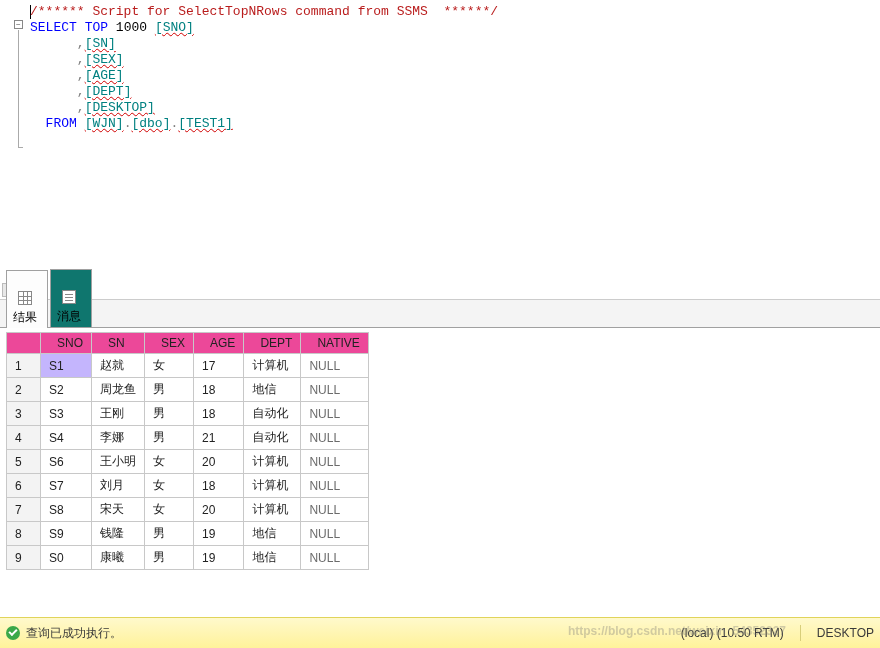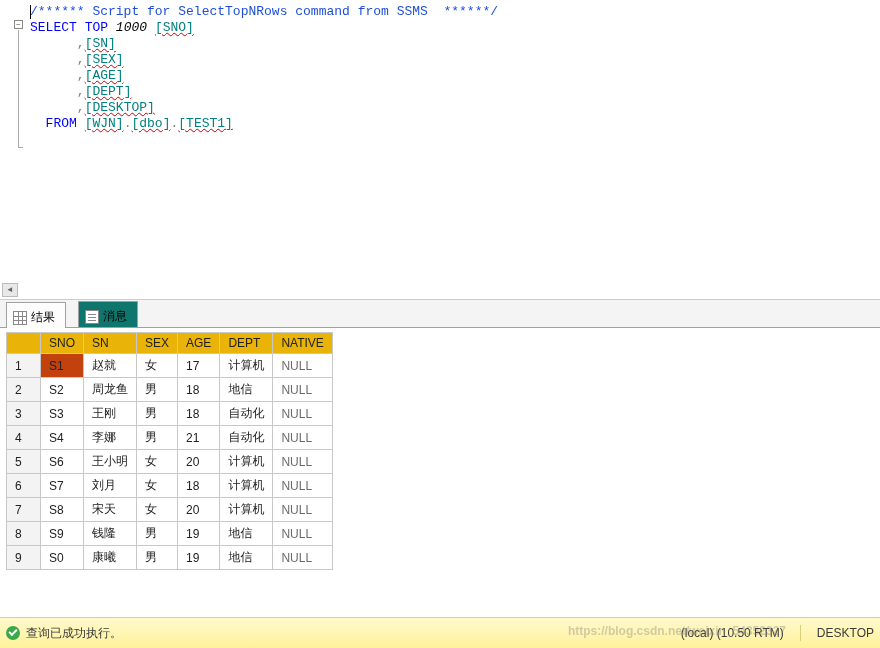--- a/index.html
+++ b/index.html
@@ -52,24 +52,24 @@
     position: absolute;
     bottom: 0; left: 0;
     width: 5px; height: 1px;
     background: #aaa;
   }
   .code {
     padding-left: 30px;
     white-space: pre;
     line-height: 16px;
   }
-  .green   { color: #1d4ed8; }
+  .green   { color: #b91c1c; }
   .blue    { color: #0000ff; }
   .gray    { color: #808080; }
-  .black   { color: #000; font-style: italic; }
+  .black   { color: #000; }
   .sq-red  {
     color: #008080;
     text-decoration: underline wavy #d00000;
     text-decoration-thickness: 1px;
     text-underline-offset: 1px;
   }
   .cursor {
     display: inline-block;
     width: 1px; height: 14px;
     background: #000;
@@ -96,27 +96,28 @@
     padding-left: 6px;
     border-bottom: 1px solid #a0a0a0;
     background: #f4f4f4;
     font-family: "Segoe UI","Microsoft YaHei",Arial,sans-serif;
     font-size: 12px;
   }
   .tab {
     display: flex;
     align-items: center;
     gap: 4px;
-    padding: 6px 10px 2px 6px;
+    padding: 20px 10px 2px 6px;
     border: 1px solid #a0a0a0;
     border-bottom: none;
     background: #fdfdfd;
-    margin-right: 12px;
+    margin-right: 2px;
     position: relative;
     top: 1px;
+    flex-direction: column;
   }
   .tab-inactive {
     background: #0f766e;
     top: 0;
   }
   .ico {
     width: 14px; height: 14px;
     display: inline-block;
     background: #fff;
     border: 1px solid #888;
@@ -153,31 +154,32 @@
   }
   table.grid th, table.grid td {
     border: 1px solid #c8c8c8;
     padding: 3px 8px;
     text-align: left;
     min-width: 34px;
     height: 20px;
     background: #fff;
   }
   table.grid th {
-    background: #eab308;
+    background: #ec4899;
     font-weight: normal;
+    padding-left: 16px;
   }
   table.grid td.rownum {
     background: #f3f3f3;
     text-align: left;
     width: 28px;
     min-width: 28px;
   }
   table.grid td.sel {
-    background: #c2410c;
+    background: #c4b5fd;
   }
   .null { color: #6b6b6b; font-style: normal; text-align: center; }
 
   
   .status {
     position: absolute;
     left: 0; right: 0; bottom: 0;
     height: 24px;
     background: linear-gradient(#fff9cc,#fff29a);
     border-top: 1px solid #e0d45a;

